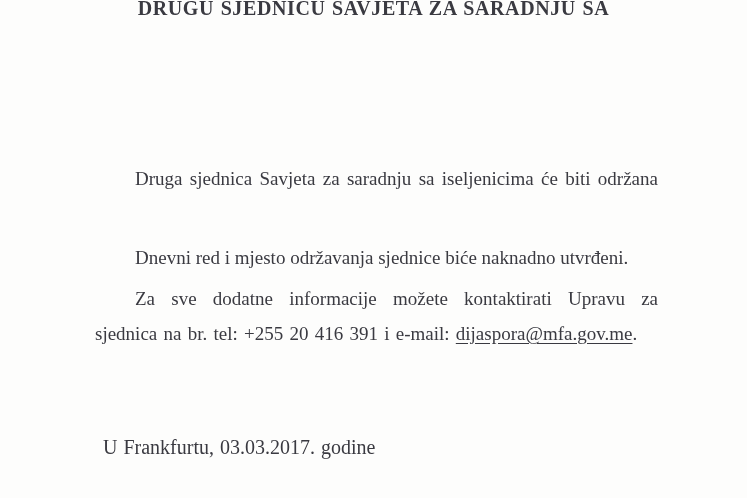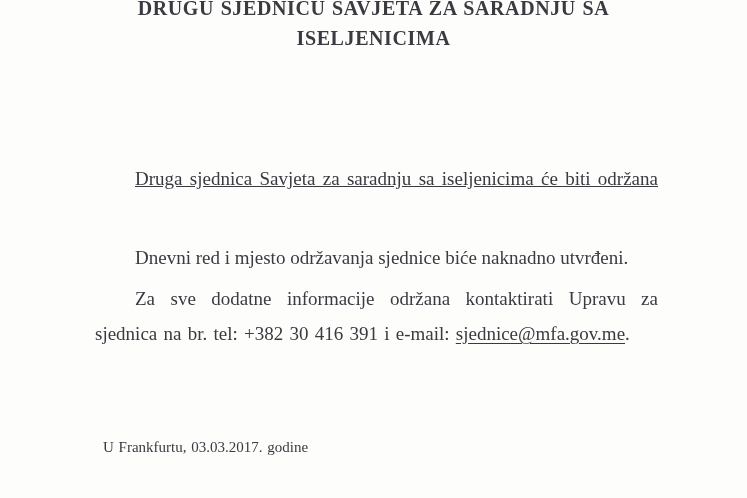--- a/index.html
+++ b/index.html
@@ -33,65 +33,64 @@
     letter-spacing: 0.6px;
     word-spacing: 1px;
   }
   .text-block {
     position: absolute;
     left: 95px;
     width: 563px;
     font-size: 19px;
   }
   .para { position: absolute; left: 0; width: 100%; }
-  #p1 { top: 161px; text-decoration: underline; }
+  #p1 { top: 161px; }
   #p2 { top: 240px; }
   #p3 { top: 281px; }
   .line { line-height: 35px; }
   .indent { margin-left: 40px; width: 523px; }
   .stretch {
     text-align: justify;
     text-align-last: justify;
   }
   .bold { font-weight: bold; letter-spacing: 0.3px; }
   .wide { word-spacing: 1.5px; }
   .email { text-decoration: underline; text-underline-offset: 3px; }
   .footer-line {
     position: absolute;
     top: 430px;
     left: 103px;
-    font-size: 15px;
+    font-size: 20px;
     line-height: 35px;
     word-spacing: 1px;
   }
 </style>
 </head>
 <body>
 
 <div class="page">
   <div class="scan">
 
     <div class="doc-title">
       <div class="t-line">DRUGU SJEDNICU SAVJETA ZA SARADNJU SA</div>
-      <div class="t-line">ISELJENICIMA</div>
     </div>
 
     <div class="text-block">
 
       <div class="para" id="p1">
         <div class="line indent stretch">Druga sjednica Savjeta za saradnju sa iseljenicima će biti održana</div>
       </div>
 
       <div class="para" id="p2">
         <div class="line indent">Dnevni red i mjesto održavanja sjednice biće naknadno utvrđeni.</div>
       </div>
 
       <div class="para" id="p3">
-        <div class="line indent stretch">Za sve dodatne informacije održana kontaktirati Upravu za</div>
-        <div class="line wide"><span>sjednica na br. tel: </span><span>+382 30 416 391</span><span> i e-mail: </span><span class="email">sjednice@mfa.gov.me</span><span>.</span></div>
+        <div class="line indent stretch">Za sve dodatne informacije možete kontaktirati Upravu za</div>
+        <div class="line wide"><span>sjednica na br. tel: </span><span>+255 20 416 391</span><span> i e-mail: </span><span class="email">dijaspora@mfa.gov.me</span><span>.</span></div>
       </div>
 
     </div>
 
     <div class="footer-line">U Frankfurtu, 03.03.2017. godine</div>
 
   </div>
 </div>
 
 </body></html>

